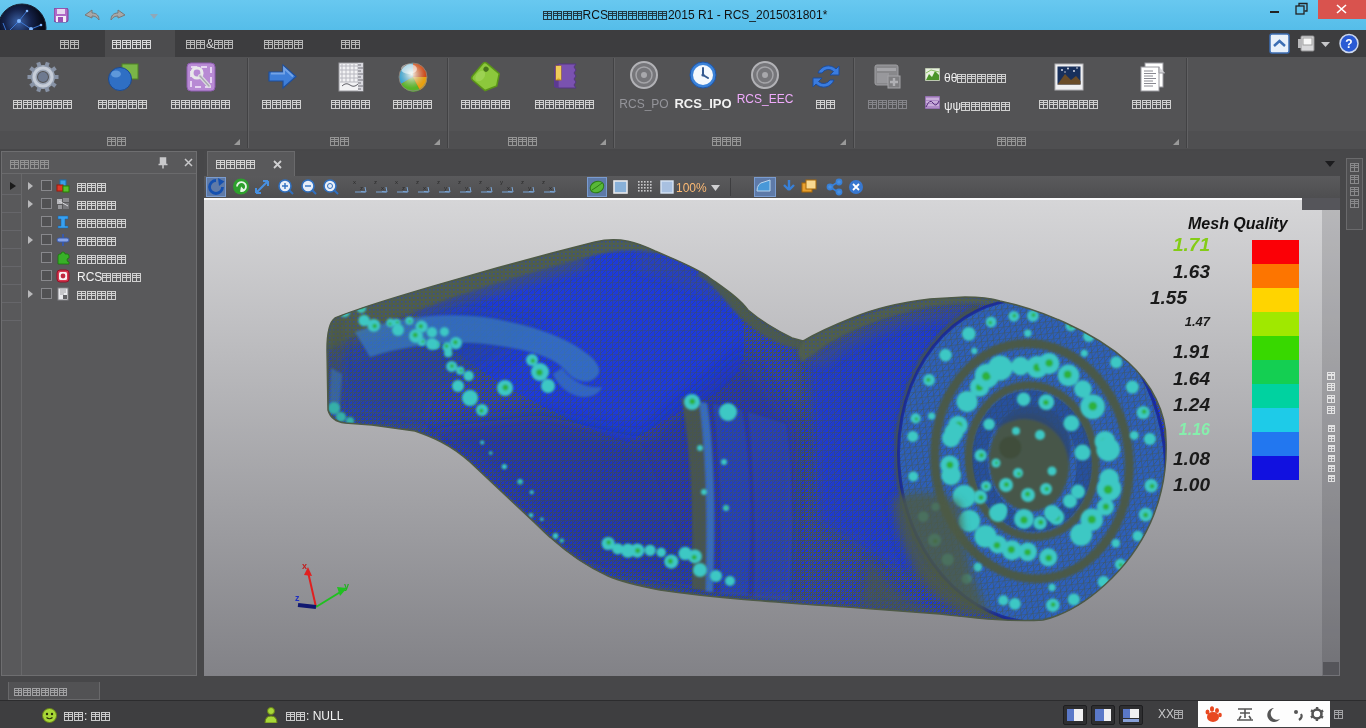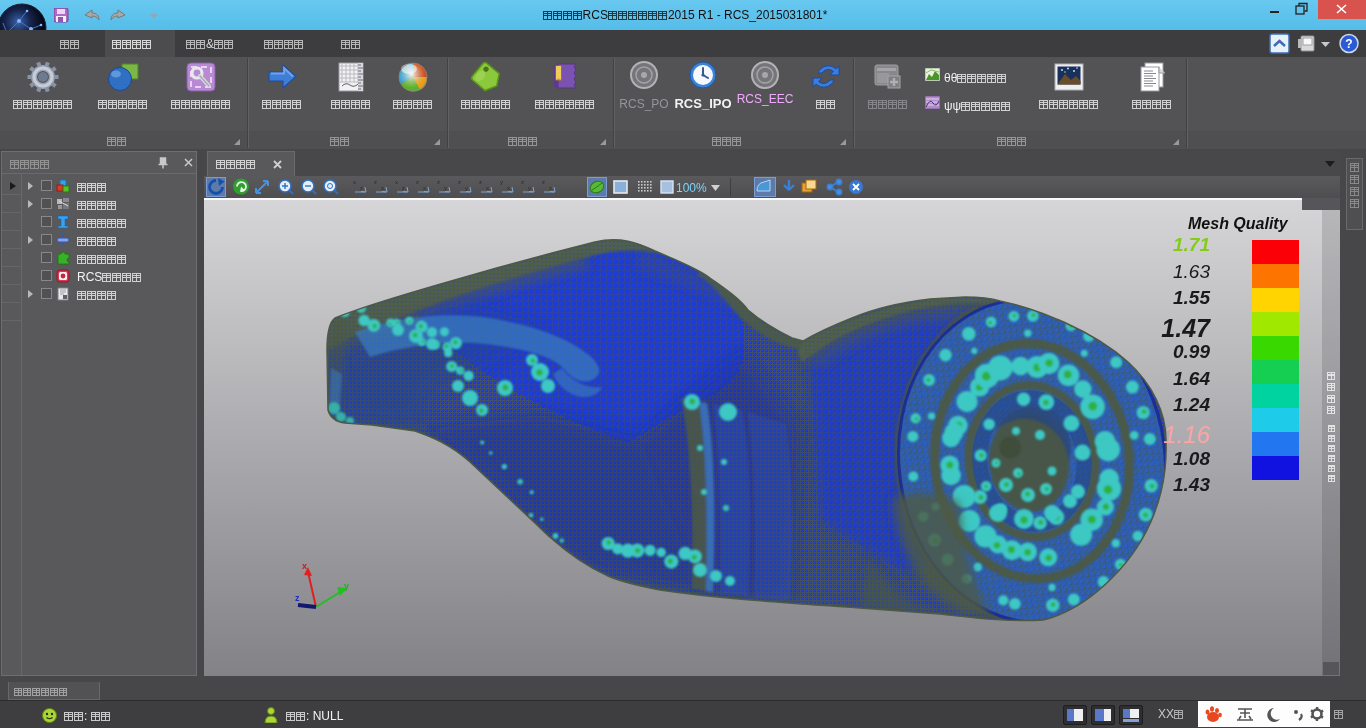--- a/index.html
+++ b/index.html
@@ -512,21 +512,21 @@
       <rect x="2" y="12" width="1.6" height="1.6"></rect>
       <rect x="5" y="12" width="1.6" height="1.6"></rect>
       <rect x="8" y="12" width="1.6" height="1.6"></rect>
       <rect x="11" y="12" width="1.6" height="1.6"></rect>
       <rect x="14" y="12" width="1.6" height="1.6"></rect>
     </g>
   </svg>
 <svg class="abs" style="left:659px;top:178px" width="16px" height="18">
     <rect x="2" y="3" width="12" height="12" fill="#a8c0e0" stroke="#d8e4f4" stroke-width="1.4"></rect>
   </svg>
-<div class="lbl" style="left:676px;top:181px;text-align:left;font-size:12px;color:#7dd3fc">100%</div>
+<div class="lbl" style="left:676px;top:181px;text-align:left;font-size:12px;color:#fdba74">100%</div>
 <svg class="abs" style="left:710px;top:184px" width="12" height="8">
     <path d="M1 1 L10 1 L5.5 7 Z" fill="#d0d0d2"></path>
   </svg>
 <div class="abs" style="left:730px;top:178px;width:1px;height:18px;background:#3e3e40"></div>
 <div class="abs" style="left:754px;top:177px;width:22px;height:20px;background:#5e7aa8;border:1px solid #7a9cd0"></div>
 <svg class="abs" style="left:755px;top:178px" width="20px" height="18">
     <path d="M2 13 Q2 5 9 4 L15 2 L15 13 Z" fill="#4898d8" stroke="#b8d4ec" stroke-width="1"></path>
   </svg>
 <svg class="abs" style="left:780px;top:178px" width="18px" height="18">
     <path d="M9 2 V12 M9 12 L4 7 M9 12 L14 7" stroke="#3880d8" stroke-width="2.4" fill="none"></path>
@@ -961,29 +961,29 @@
 <div class="abs" style="left:1252px;top:264px;width:47px;height:24px;background:#fd7500"></div>
 <div class="abs" style="left:1252px;top:288px;width:47px;height:24px;background:#ffd400"></div>
 <div class="abs" style="left:1252px;top:312px;width:47px;height:24px;background:#a0e800"></div>
 <div class="abs" style="left:1252px;top:336px;width:47px;height:24px;background:#38d800"></div>
 <div class="abs" style="left:1252px;top:360px;width:47px;height:24px;background:#14cf52"></div>
 <div class="abs" style="left:1252px;top:384px;width:47px;height:24px;background:#00d2a0"></div>
 <div class="abs" style="left:1252px;top:408px;width:47px;height:24px;background:#1ecbe8"></div>
 <div class="abs" style="left:1252px;top:432px;width:47px;height:24px;background:#2277f0"></div>
 <div class="abs" style="left:1252px;top:456px;width:47px;height:24px;background:#1111e0"></div>
 <div class="abs" style="left:1150px;top:234px;width:60px;text-align:right;font-size:19px;font-weight:bold;font-style:italic;color:#84cc16">1.71</div>
-<div class="abs" style="left:1150px;top:261px;width:60px;text-align:right;font-size:19px;font-weight:normal;font-style:italic;color:#1a1a1a">1.63</div>
-<div class="abs" style="left:1150px;top:287px;width:60px;text-align:right;font-size:19px;font-weight:bold;font-style:italic;color:#1a1a1a">1.55</div>
-<div class="abs" style="left:1150px;top:314px;width:60px;text-align:right;font-size:25px;font-weight:bold;font-style:italic;color:#1a1a1a">1.47</div>
-<div class="abs" style="left:1150px;top:341px;width:60px;text-align:right;font-size:19px;font-weight:bold;font-style:italic;color:#1a1a1a">0.99</div>
+<div class="abs" style="left:1150px;top:261px;width:60px;text-align:right;font-size:19px;font-weight:bold;font-style:italic;color:#1a1a1a">1.63</div>
+<div class="abs" style="left:1150px;top:287px;width:60px;font-size:19px;font-weight:bold;font-style:italic;color:#1a1a1a">1.55</div>
+<div class="abs" style="left:1150px;top:314px;width:60px;text-align:right;font-size:13px;font-weight:bold;font-style:italic;color:#1a1a1a">1.47</div>
+<div class="abs" style="left:1150px;top:341px;width:60px;text-align:right;font-size:19px;font-weight:bold;font-style:italic;color:#1a1a1a">1.91</div>
 <div class="abs" style="left:1150px;top:368px;width:60px;text-align:right;font-size:19px;font-weight:bold;font-style:italic;color:#1a1a1a">1.64</div>
 <div class="abs" style="left:1150px;top:394px;width:60px;text-align:right;font-size:19px;font-weight:bold;font-style:italic;color:#1a1a1a">1.24</div>
-<div class="abs" style="left:1150px;top:421px;width:60px;text-align:right;font-size:24px;font-weight:normal;font-style:italic;color:#fca5a5">1.16</div>
+<div class="abs" style="left:1150px;top:421px;width:60px;text-align:right;font-size:16px;font-weight:bold;font-style:italic;color:#86efac">1.16</div>
 <div class="abs" style="left:1150px;top:448px;width:60px;text-align:right;font-size:19px;font-weight:bold;font-style:italic;color:#1a1a1a">1.08</div>
-<div class="abs" style="left:1150px;top:474px;width:60px;text-align:right;font-size:19px;font-weight:bold;font-style:italic;color:#1a1a1a">1.43</div>
+<div class="abs" style="left:1150px;top:474px;width:60px;text-align:right;font-size:19px;font-weight:bold;font-style:italic;color:#1a1a1a">1.00</div>
 <div class="abs" style="left:1340px;top:151px;width:26px;height:549px;background:#474749"></div>
 <div class="abs" style="left:1346px;top:158px;width:17px;height:72px;border:1px solid #6a6a6c;background:#4f4f51"></div>
 <div class="abs" style="left:1348px;top:162px;width:13px;height:64px;color:#9a9a9c;font-size:11px;line-height:16px"></div>
 <div class="abs" style="left:1347px;top:160px;width:15px;color:#9a9a9c">
     <i class="c" style="width:9px;height:9px;display:block;margin:3px auto"></i>
     <i class="c" style="width:9px;height:9px;display:block;margin:3px auto"></i>
     <i class="c" style="width:9px;height:9px;display:block;margin:3px auto"></i>
     <i class="c" style="width:9px;height:9px;display:block;margin:3px auto"></i>
   </div>
 <div class="abs" style="left:1322px;top:198px;width:18px;height:478px;background:rgba(30,30,36,0.16)"></div>

